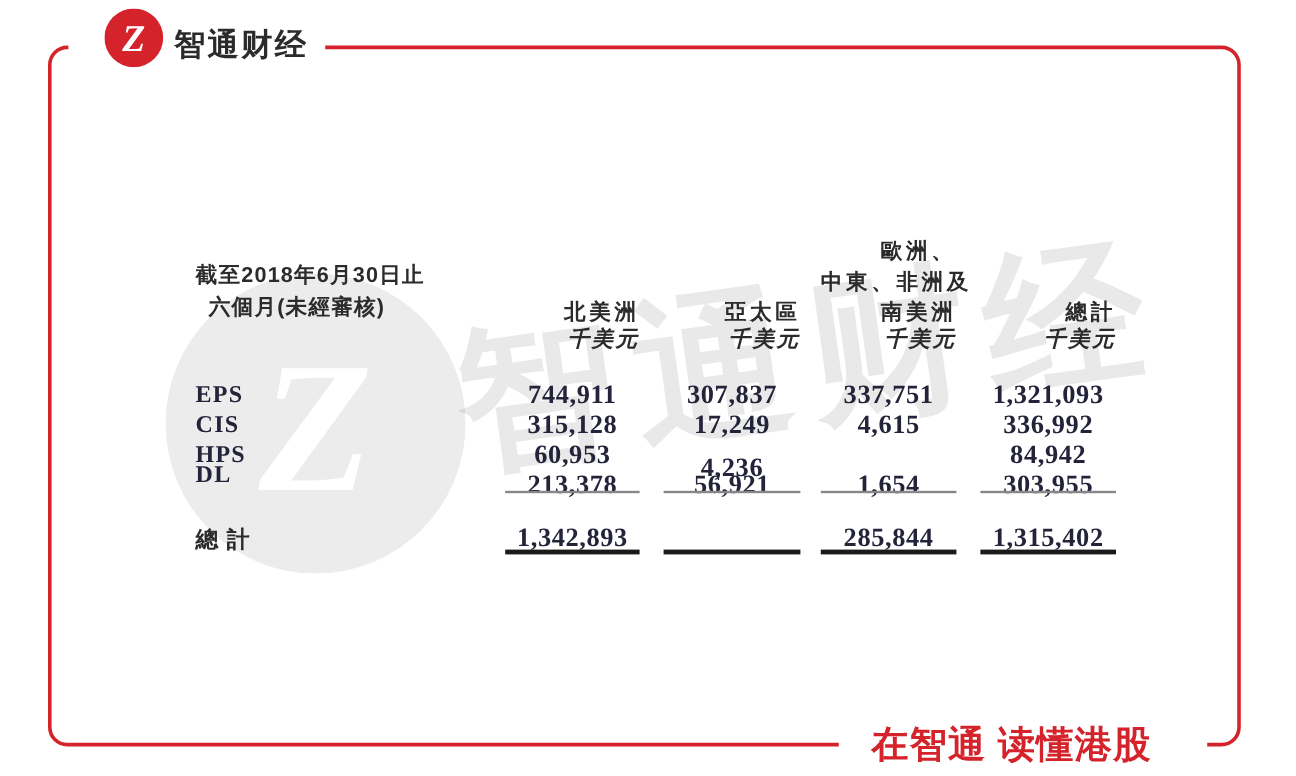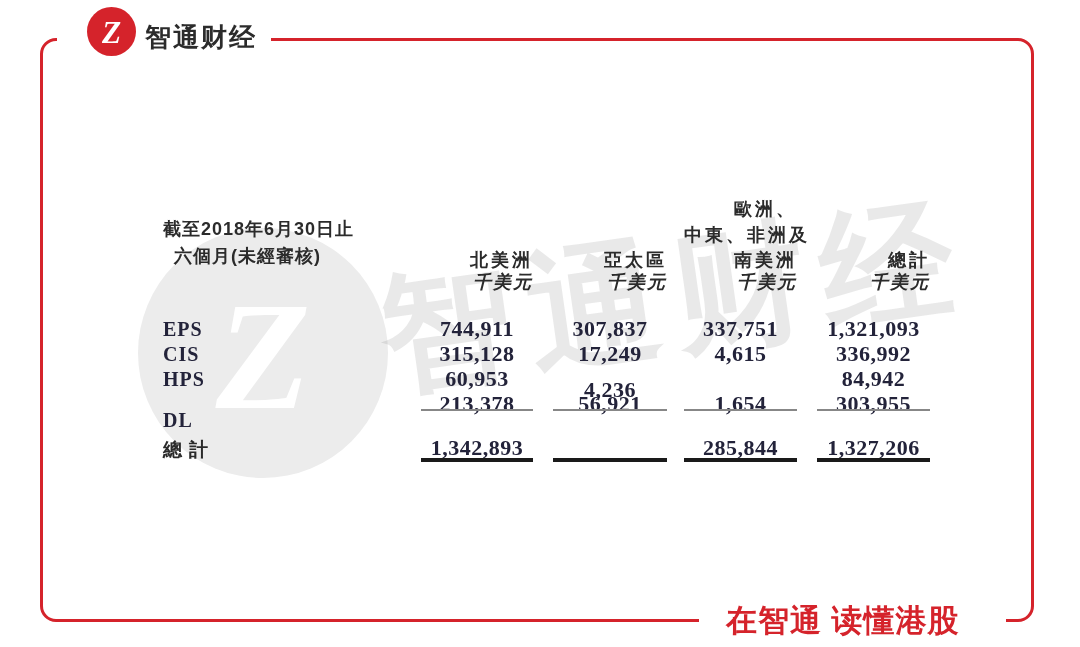--- a/index.html
+++ b/index.html
@@ -106,35 +106,35 @@
     <div class="cell num c1" style="top:144px">315,128</div>
     <div class="cell num c2" style="top:144px">17,249</div>
     <div class="cell num c3" style="top:144px">4,615</div>
     <div class="cell num c4" style="top:144px">336,992</div>
 
     <div class="cell rlabel" style="top:171px">HPS</div>
     <div class="cell num c1" style="top:169px">60,953</div>
     <div class="cell num c2" style="top:180px">4,236</div>
     <div class="cell num c4" style="top:169px">84,942</div>
 
-    <div class="cell rlabel" style="top:212px">DL</div>
+    <div class="cell rlabel" style="top:188px">DL</div>
     <div class="cell num c1" style="top:194px">213,378</div>
     <div class="cell num c2" style="top:194px">56,921</div>
     <div class="cell num c3" style="top:194px">1,654</div>
     <div class="cell num c4" style="top:194px">303,955</div>
 
     <div class="rule c1" style="top:212px"></div>
     <div class="rule c2" style="top:212px"></div>
     <div class="rule c3" style="top:212px"></div>
     <div class="rule c4" style="top:212px"></div>
 
     <div class="cell tlabel" style="top:240px">總計</div>
     <div class="cell num c1" style="top:238px">1,342,893</div>
     <div class="cell num c3" style="top:238px">285,844</div>
-    <div class="cell num c4" style="top:238px">1,327,206</div>
+    <div class="cell num c4" style="top:238px">1,315,402</div>
 
     <div class="rule thick c1" style="top:261px"></div>
     <div class="rule thick c2" style="top:261px"></div>
     <div class="rule thick c3" style="top:261px"></div>
     <div class="rule thick c4" style="top:261px"></div>
 
   </div>
 </div>
 
 </body></html>

